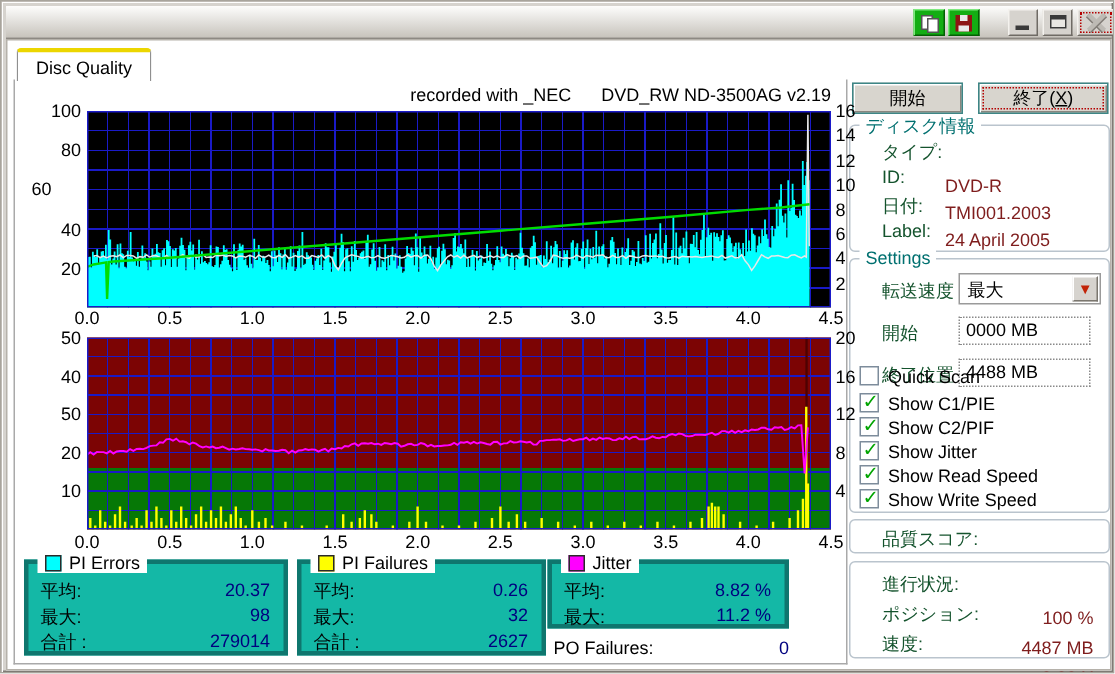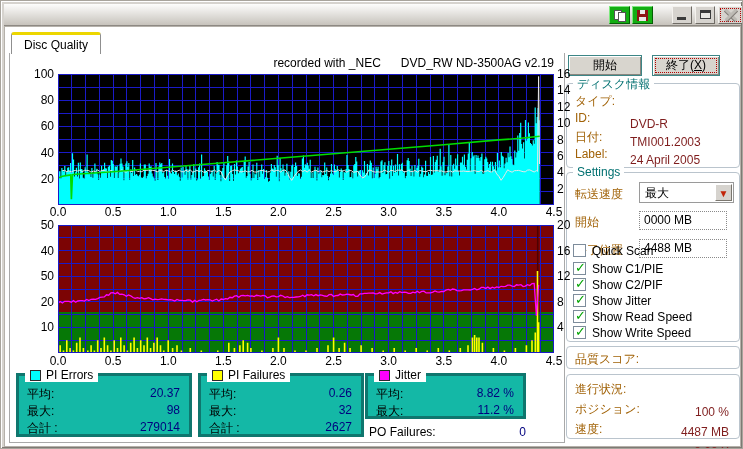--- a/index.html
+++ b/index.html
@@ -45,25 +45,25 @@
   .statcap{position:absolute;top:-8px;left:6px;background:#fff;padding:0 5px;display:flex;align-items:center;gap:5px;}
   .swatch{width:11px;height:11px;border:1px solid #2a2a2a;display:inline-block;}
   .srow{position:absolute;left:8px;right:9px;height:15px;}
   .srow .lbl{position:absolute;left:0;}
   .srow .val{position:absolute;right:0;color:#00007f;}
   
   .pbtn{position:absolute;height:21px;background:#d8d5ce;border:1px solid #3d8686;
     box-shadow:inset 1px 1px 0 #ffffff, inset -1px -1px 0 #8a867f;
     text-align:center;line-height:19px;cursor:pointer;}
   #btn-start{left:567px;top:54px;width:74px;}
-  #btn-exit{left:651px;top:54px;width:68px;outline:1px dotted #b40000;outline-offset:-4px;}
+  #btn-exit{left:651px;top:54px;width:87px;outline:1px dotted #b40000;outline-offset:-4px;}
   .mn{text-decoration:underline;}
   .grp{position:absolute;left:565px;width:174px;border:1px solid #bac4cd;border-radius:4px;background:#fff;}
   .grp-cap{position:absolute;top:-8px;left:6px;background:#fff;padding:0 4px;color:#007070;}
-  .frow-lbl{position:absolute;left:8px;color:#a16207;text-align:right;}
+  .frow-lbl{position:absolute;left:21px;color:#14532d;text-align:right;}
   .frow-val{position:absolute;color:#7f1d1d;margin-top:24px;}
   .inputbox{position:absolute;background:#fff;border:1px dotted #8a8a8a;padding:1px 4px;line-height:15px;color:#000;}
   .combo{position:absolute;background:#fff;border:1px solid #9a9a9a;color:#000;}
   .combo .cv{position:absolute;left:5px;top:2px;}
   .combo .cbtn{position:absolute;right:1px;top:1px;bottom:1px;width:17px;background:#d6d3ce;
     border:1px solid;border-color:#fff #7b776f #7b776f #fff;text-align:center;color:#c22408;font-size:10px;line-height:17px;cursor:pointer;}
   .cbrow{position:absolute;left:572px;height:14px;cursor:pointer;}
   .cbbox{position:absolute;left:0;top:0;width:13px;height:13px;background:#fff;border:1px solid #7d8c9b;}
   .cbbox .mark{position:absolute;left:1px;top:-3px;color:#00a400;font-weight:bold;font-size:13px;}
   .cblab{position:absolute;left:19px;top:0;line-height:14px;}
@@ -345,21 +345,21 @@
     <div class="frow-lbl" style="top:6px;">進行状況:</div>
     <div class="frow-val" style="right:10px;top:6px;">100 %</div>
     <div class="frow-lbl" style="top:26px;">ポジション:</div>
     <div class="frow-val" style="right:10px;top:26px;">4487 MB</div>
     <div class="frow-lbl" style="top:46px;">速度:</div>
     <div class="frow-val" style="right:10px;top:46px;">8.28 X</div>
   </div>
 
 <div class="tick" style="left: 20px; top: 66px; width: 33px; text-align: right;">100</div>
     <div class="tick" style="left: 20px; top: 92.2px; width: 33px; text-align: right;">80</div>
-    <div class="tick" style="left: 20px; top: 118.4px; width: 33px; text-align: right;">60</div>
+    <div class="tick" style="left: 20px; top: 118.4px; width: 33px; ">60</div>
     <div class="tick" style="left: 20px; top: 144.6px; width: 33px; text-align: right;">40</div>
     <div class="tick" style="left: 20px; top: 170.8px; width: 33px; text-align: right;">20</div>
     <div class="tick" style="left: 556px; top: 66px; width: 26px; text-align: left;">16</div>
     <div class="tick" style="left: 556px; top: 82.375px; width: 26px; text-align: left;">14</div>
     <div class="tick" style="left: 556px; top: 98.75px; width: 26px; text-align: left;">12</div>
     <div class="tick" style="left: 556px; top: 115.125px; width: 26px; text-align: left;">10</div>
     <div class="tick" style="left: 556px; top: 131.5px; width: 26px; text-align: left;">8</div>
     <div class="tick" style="left: 556px; top: 147.875px; width: 26px; text-align: left;">6</div>
     <div class="tick" style="left: 556px; top: 164.25px; width: 26px; text-align: left;">4</div>
     <div class="tick" style="left: 556px; top: 180.625px; width: 26px; text-align: left;">2</div>

